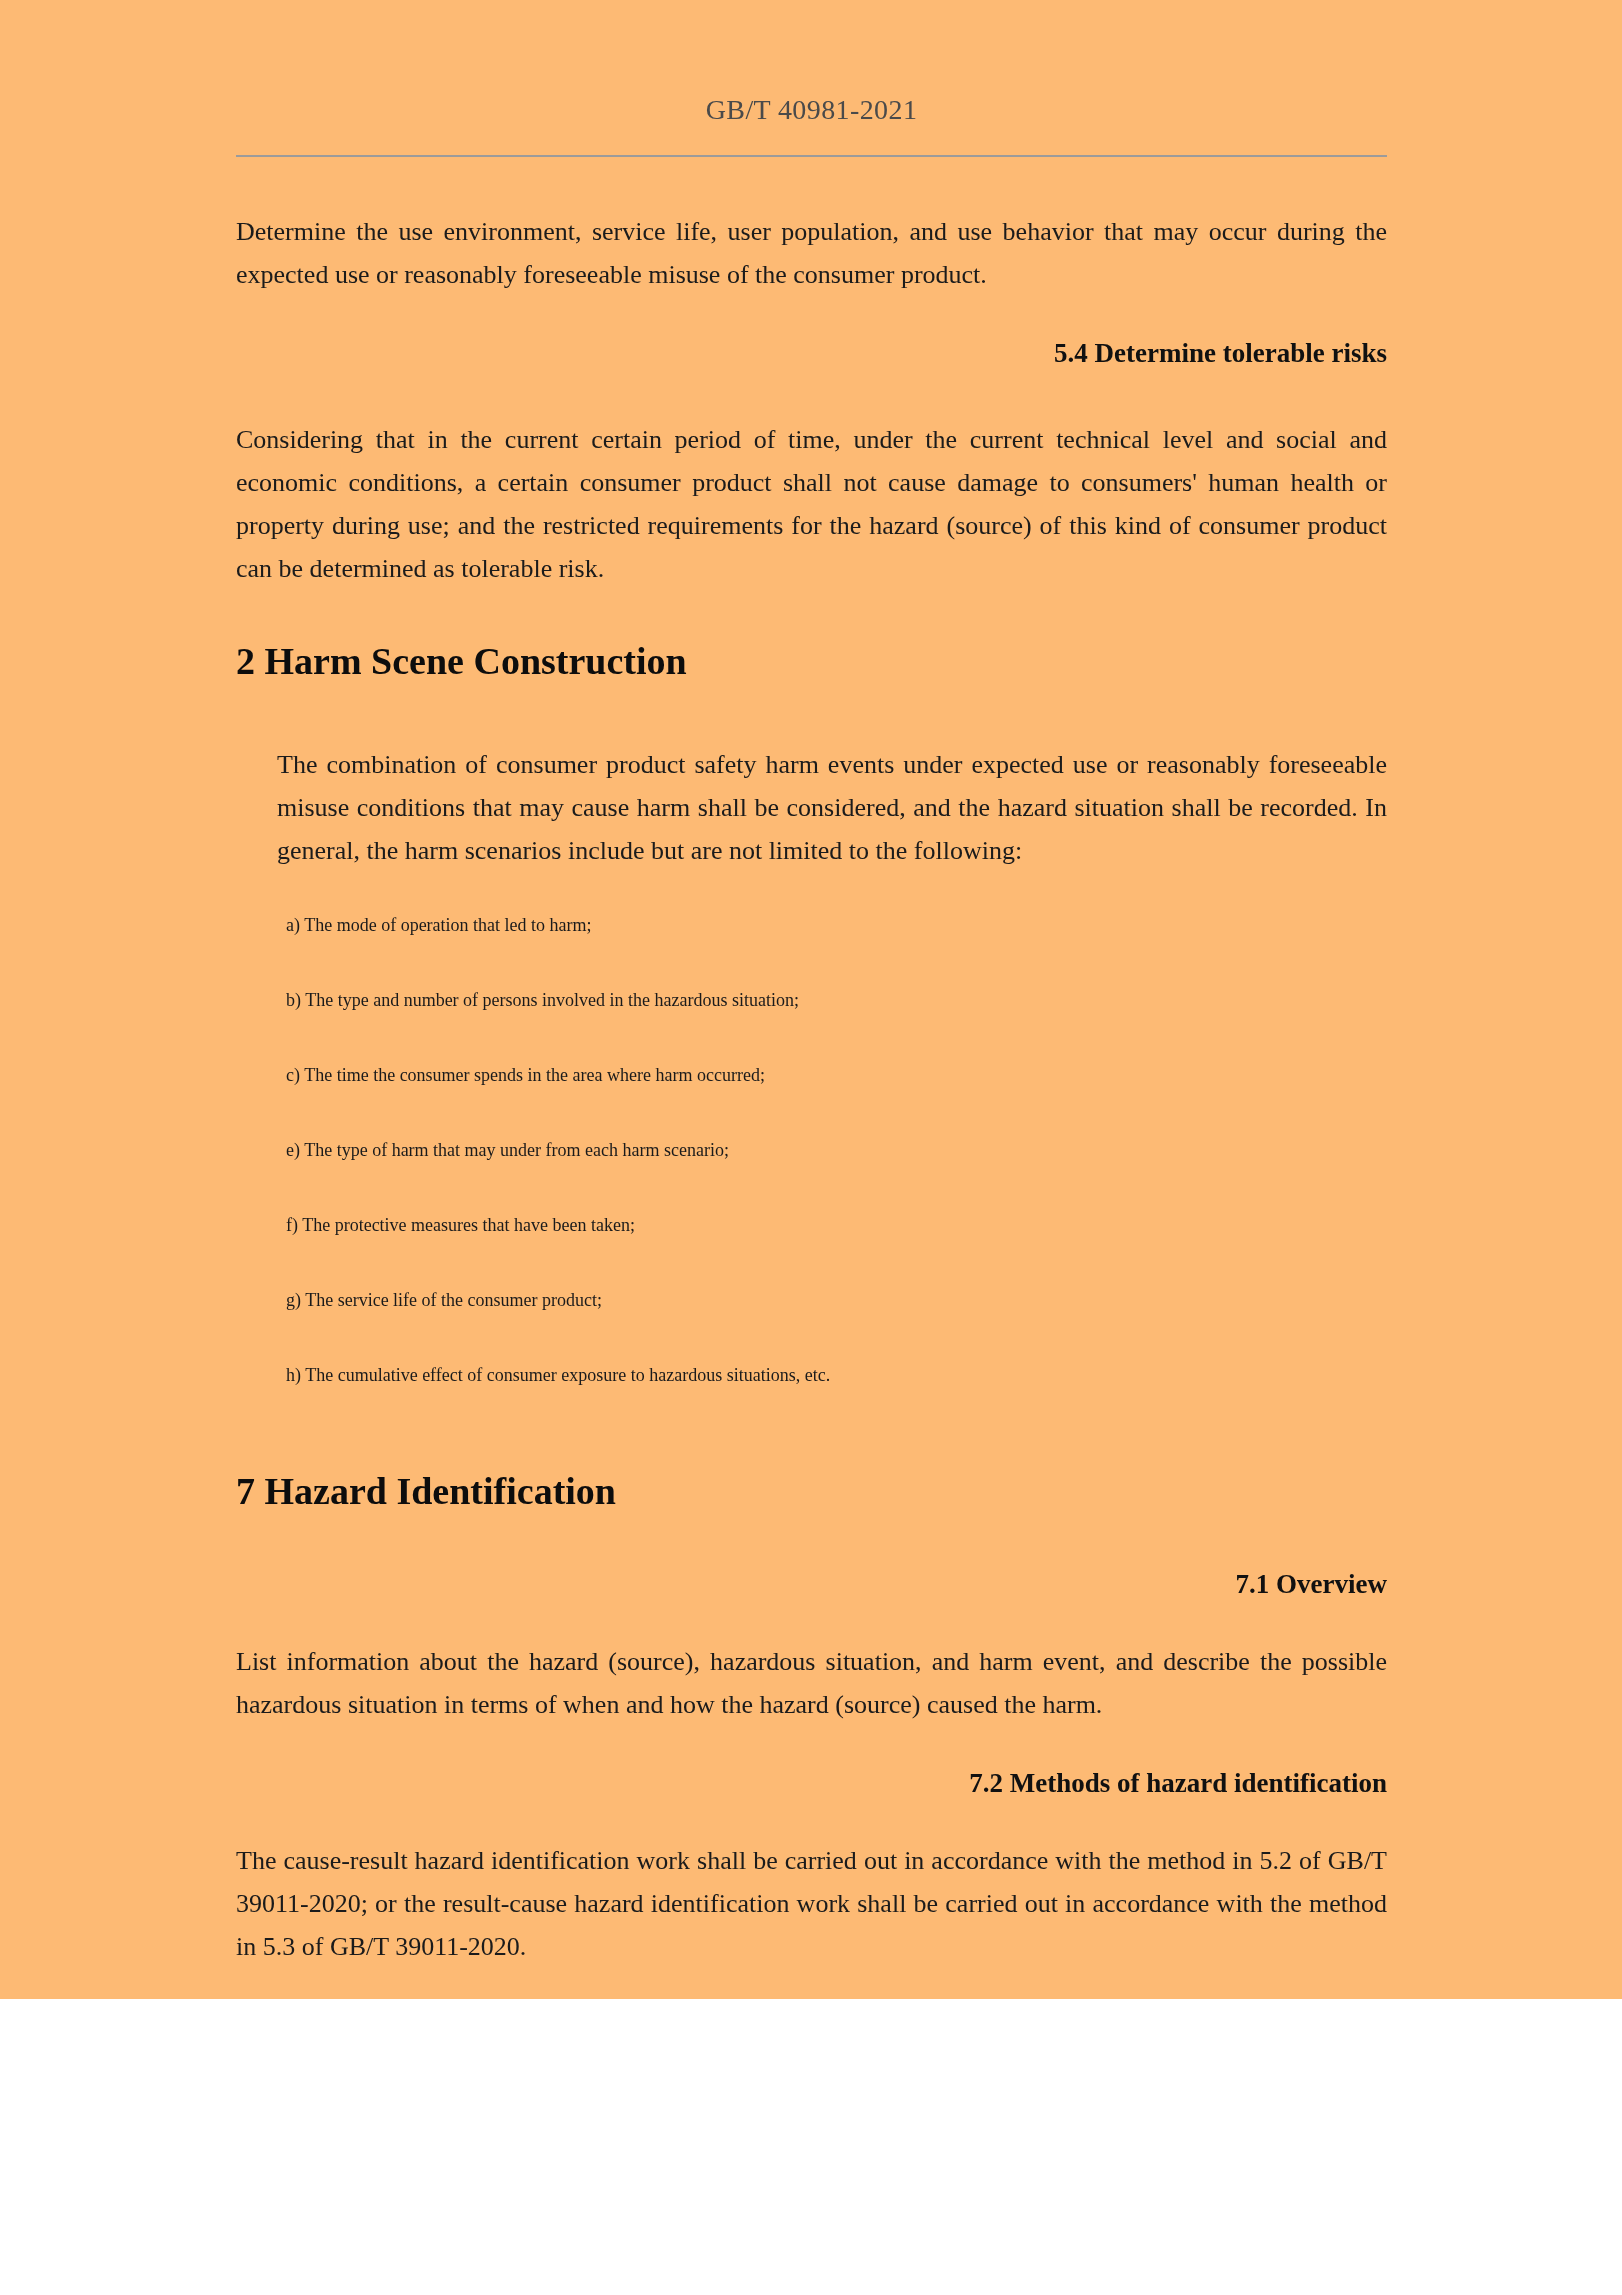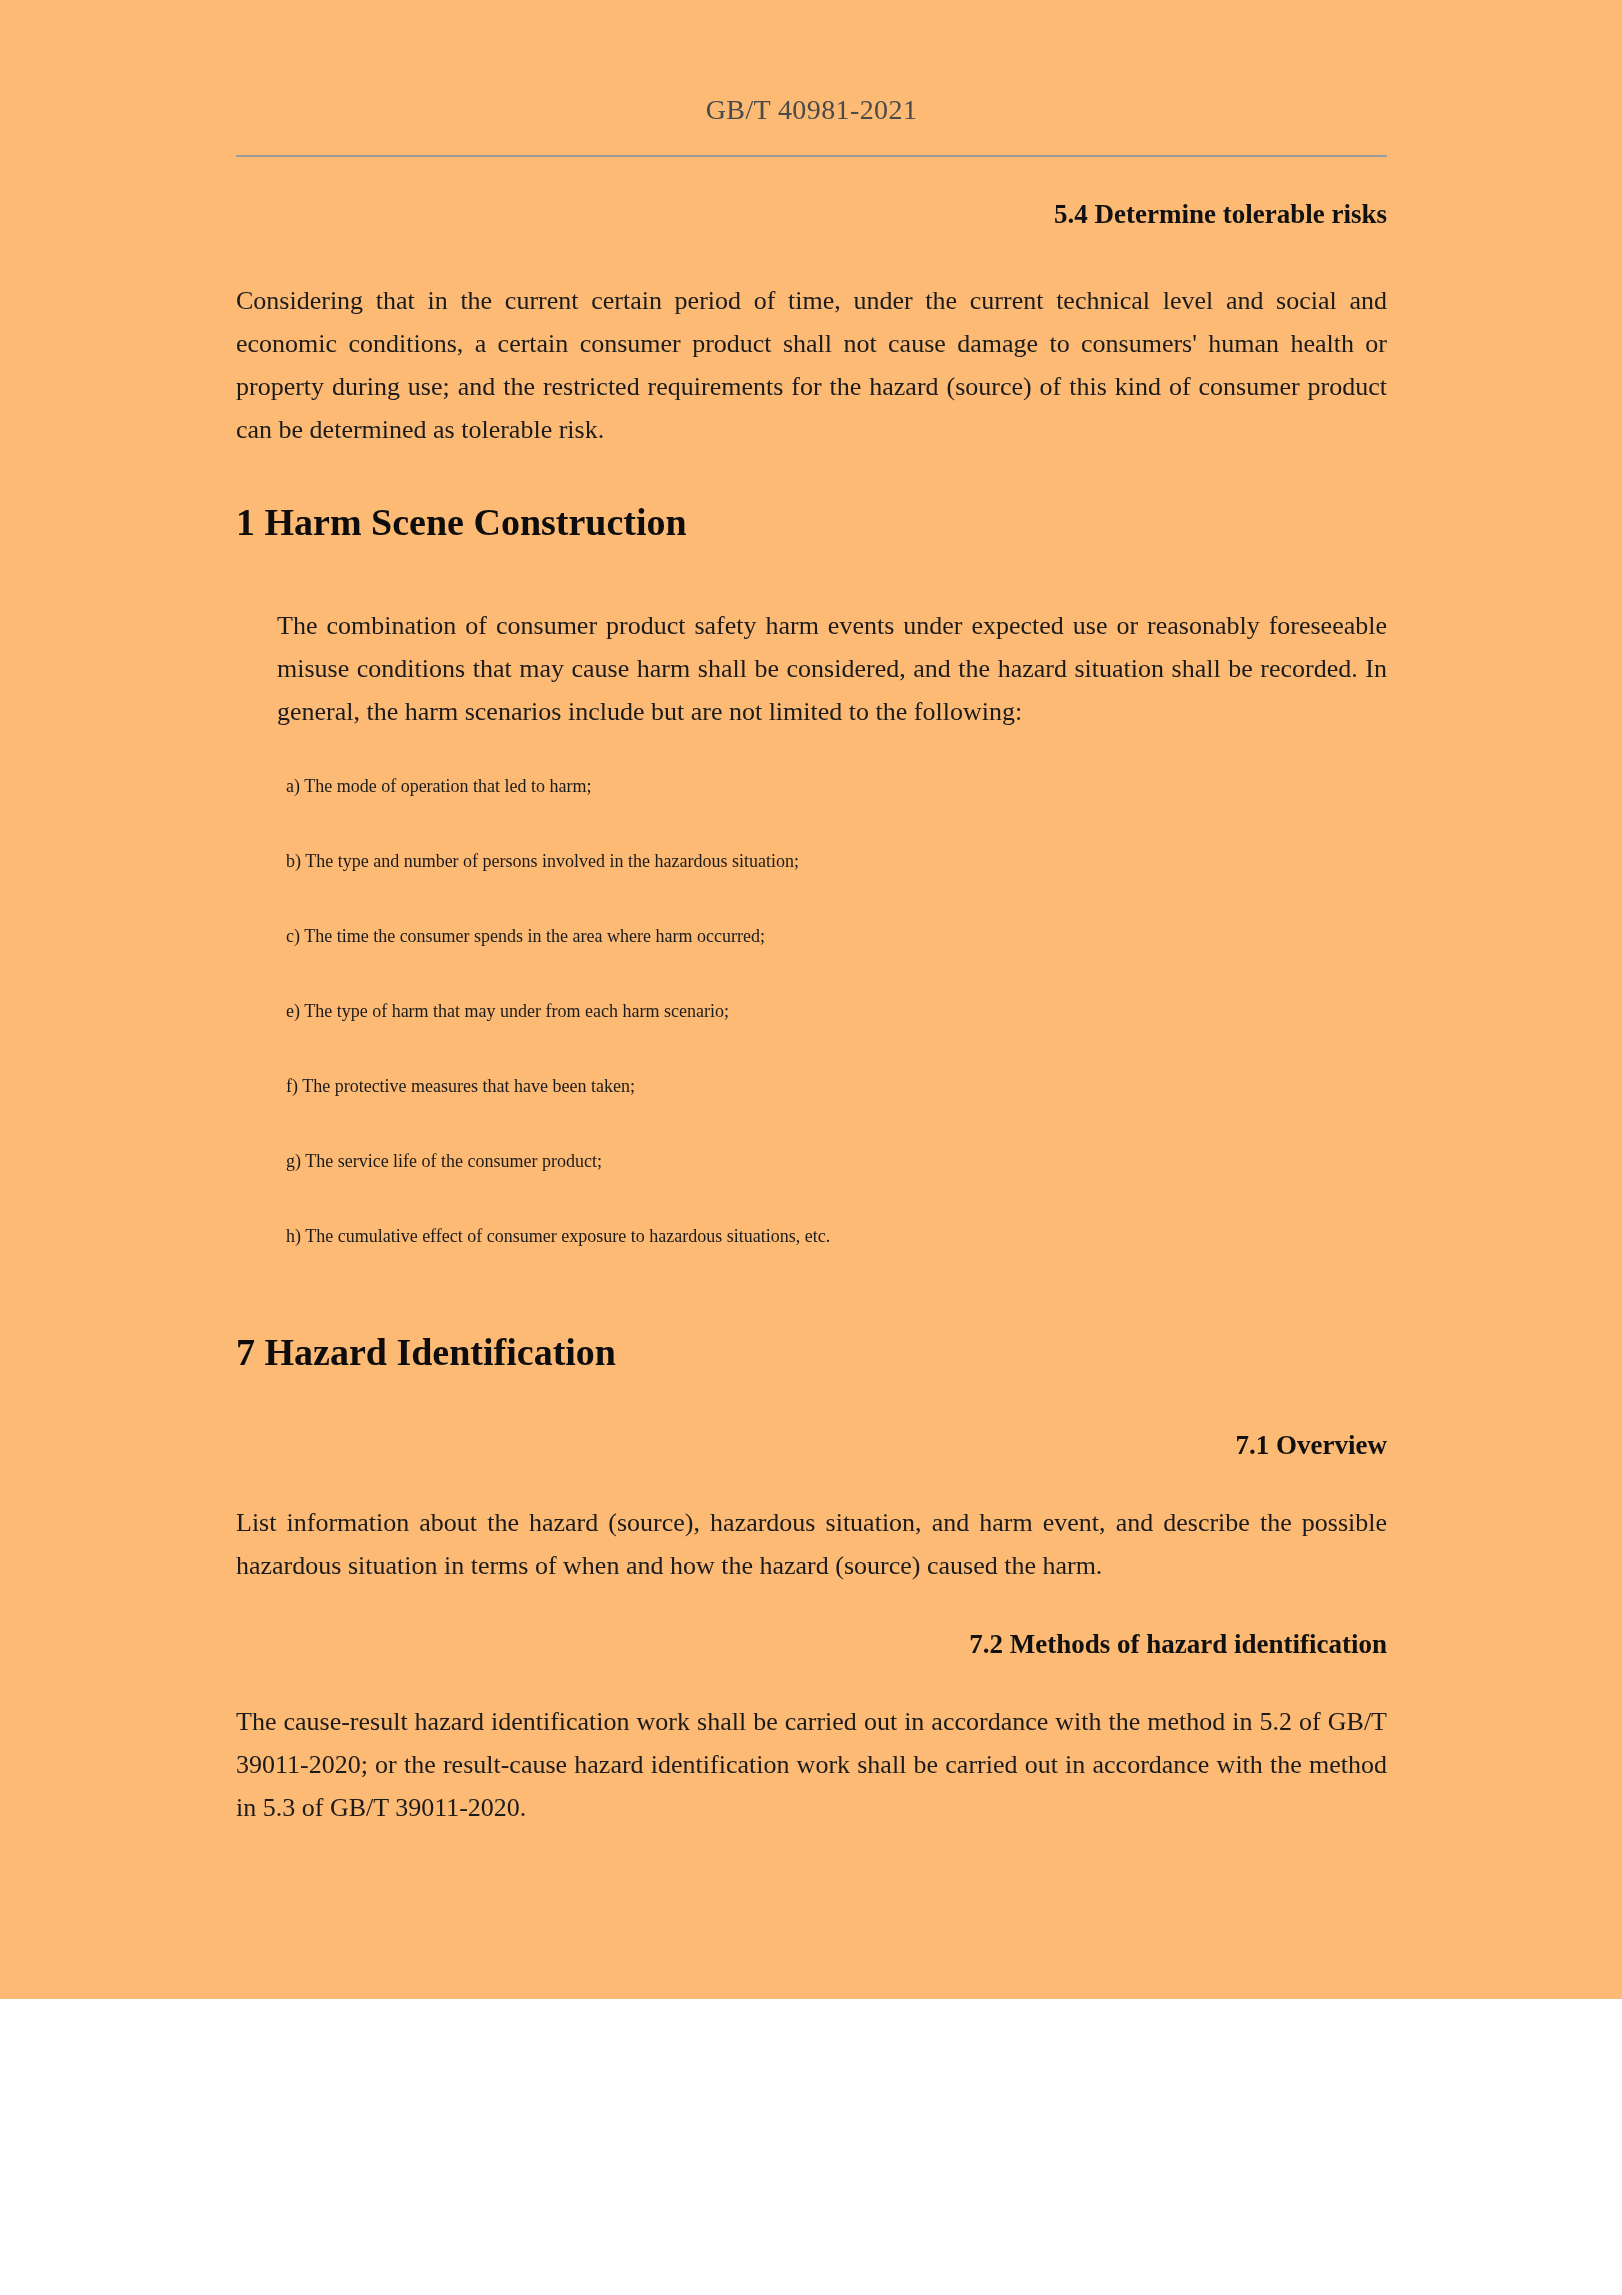--- a/index.html
+++ b/index.html
@@ -102,26 +102,27 @@
 
 <div class="page">
 
   <div class="header">
     <div class="doc-number">GB/T 40981-2021</div>
     <div class="header-rule"></div>
   </div>
 
   <div class="content">
 
+    <p class="para p-intro">Determine the use environment, service life, user population, and use behavior that may occur during the expected use or reasonably foreseeable misuse of the consumer product.</p>
 
     <h3 class="sub-heading h-54">5.4 Determine tolerable risks</h3>
 
     <p class="para p-54">Considering that in the current certain period of time, under the current technical level and social and economic conditions, a certain consumer product shall not cause damage to consumers' human health or property during use; and the restricted requirements for the hazard (source) of this kind of consumer product can be determined as tolerable risk.</p>
 
-    <h1 class="main-heading h-6">1 Harm Scene Construction</h1>
+    <h1 class="main-heading h-6">2 Harm Scene Construction</h1>
 
     <p class="para p-6">The combination of consumer product safety harm events under expected use or reasonably foreseeable misuse conditions that may cause harm shall be considered, and the hazard situation shall be recorded. In general, the harm scenarios include but are not limited to the following:</p>
 
     <div class="list">
       <p class="list-item">a) The mode of operation that led to harm;</p>
       <p class="list-item">b) The type and number of persons involved in the hazardous situation;</p>
       <p class="list-item">c) The time the consumer spends in the area where harm occurred;</p>
       <p class="list-item">e) The type of harm that may under from each harm scenario;</p>
       <p class="list-item">f) The protective measures that have been taken;</p>
       <p class="list-item">g) The service life of the consumer product;</p>

